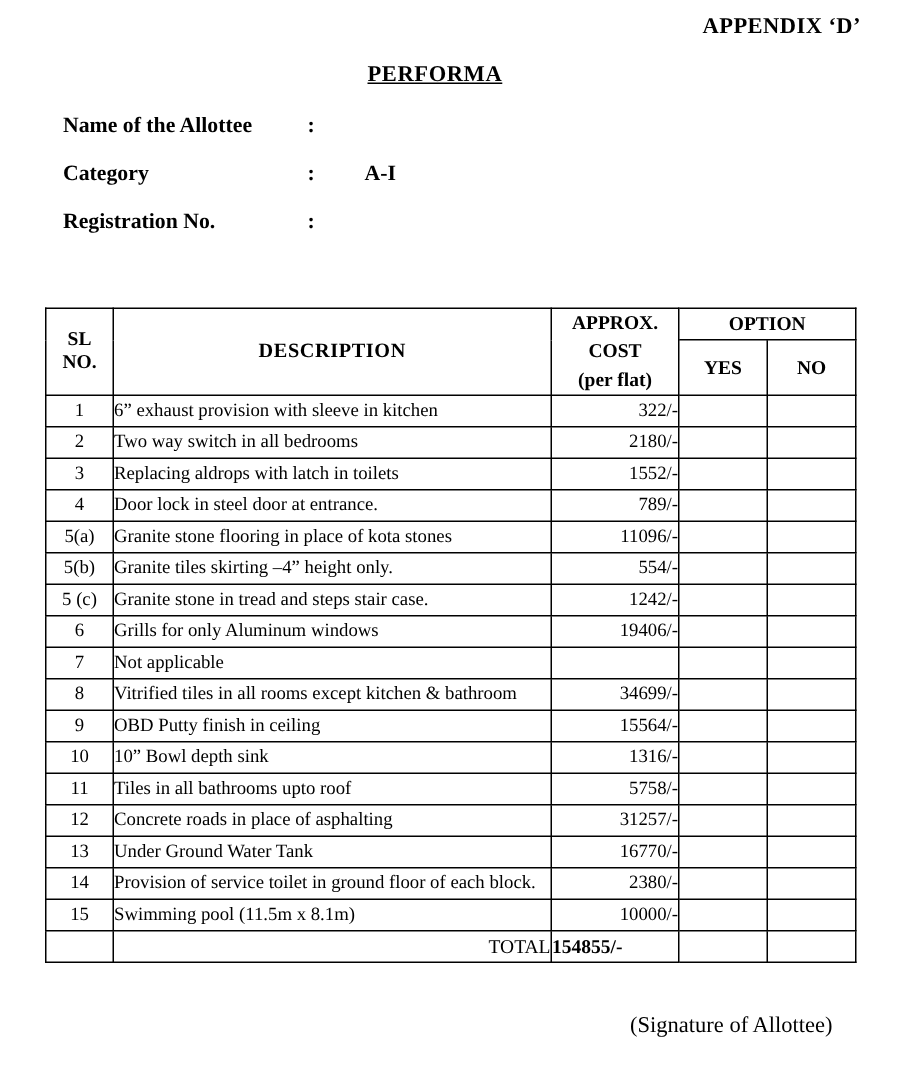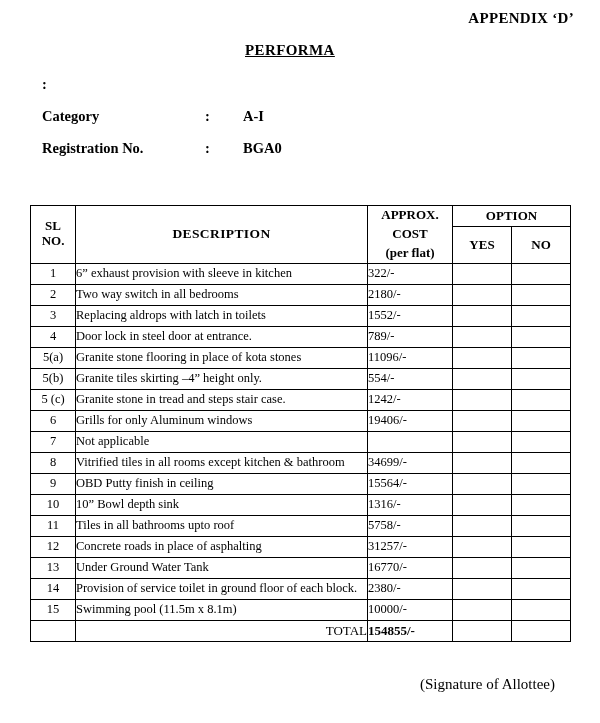--- a/index.html
+++ b/index.html
@@ -116,21 +116,21 @@
     text-align: center;
     height: 20px;
     font-size: 12.5px;
   }
   td.desc {
     text-align: left;
     padding-left: 5px;
     font-size: 12.5px;
   }
   td.cost {
-    text-align: left;
+    text-align: right;
     font-size: 12.5px;
   }
   td.yes, td.no {
     text-align: center;
   }
   td.total-label {
     text-align: right;
     padding-right: 6px;
     font-weight: normal;
     font-size: 13px;
@@ -151,32 +151,32 @@
 <body>
 
 <div class="page">
 
   <div class="appendix">APPENDIX ‘D’</div>
 
   <div class="performa">PERFORMA</div>
 
   <div class="fields">
     <div class="field-row">
+      <span class="field-label">Name of the Allottee</span>
       <span class="field-colon">:</span>
       <span class="field-value"></span>
     </div>
     <div class="field-row">
       <span class="field-label">Category</span>
       <span class="field-colon">:</span>
       <span class="field-value">A-I</span>
     </div>
     <div class="field-row">
       <span class="field-label">Registration No.</span>
       <span class="field-colon">:</span>
-      <span class="field-value">BGA0</span>
     </div>
   </div>
 
   <table class="main">
     <thead>
       <tr>
         <th class="th-sl" rowspan="2">
           <div>SL</div>
           <div>NO.</div>
         </th>

